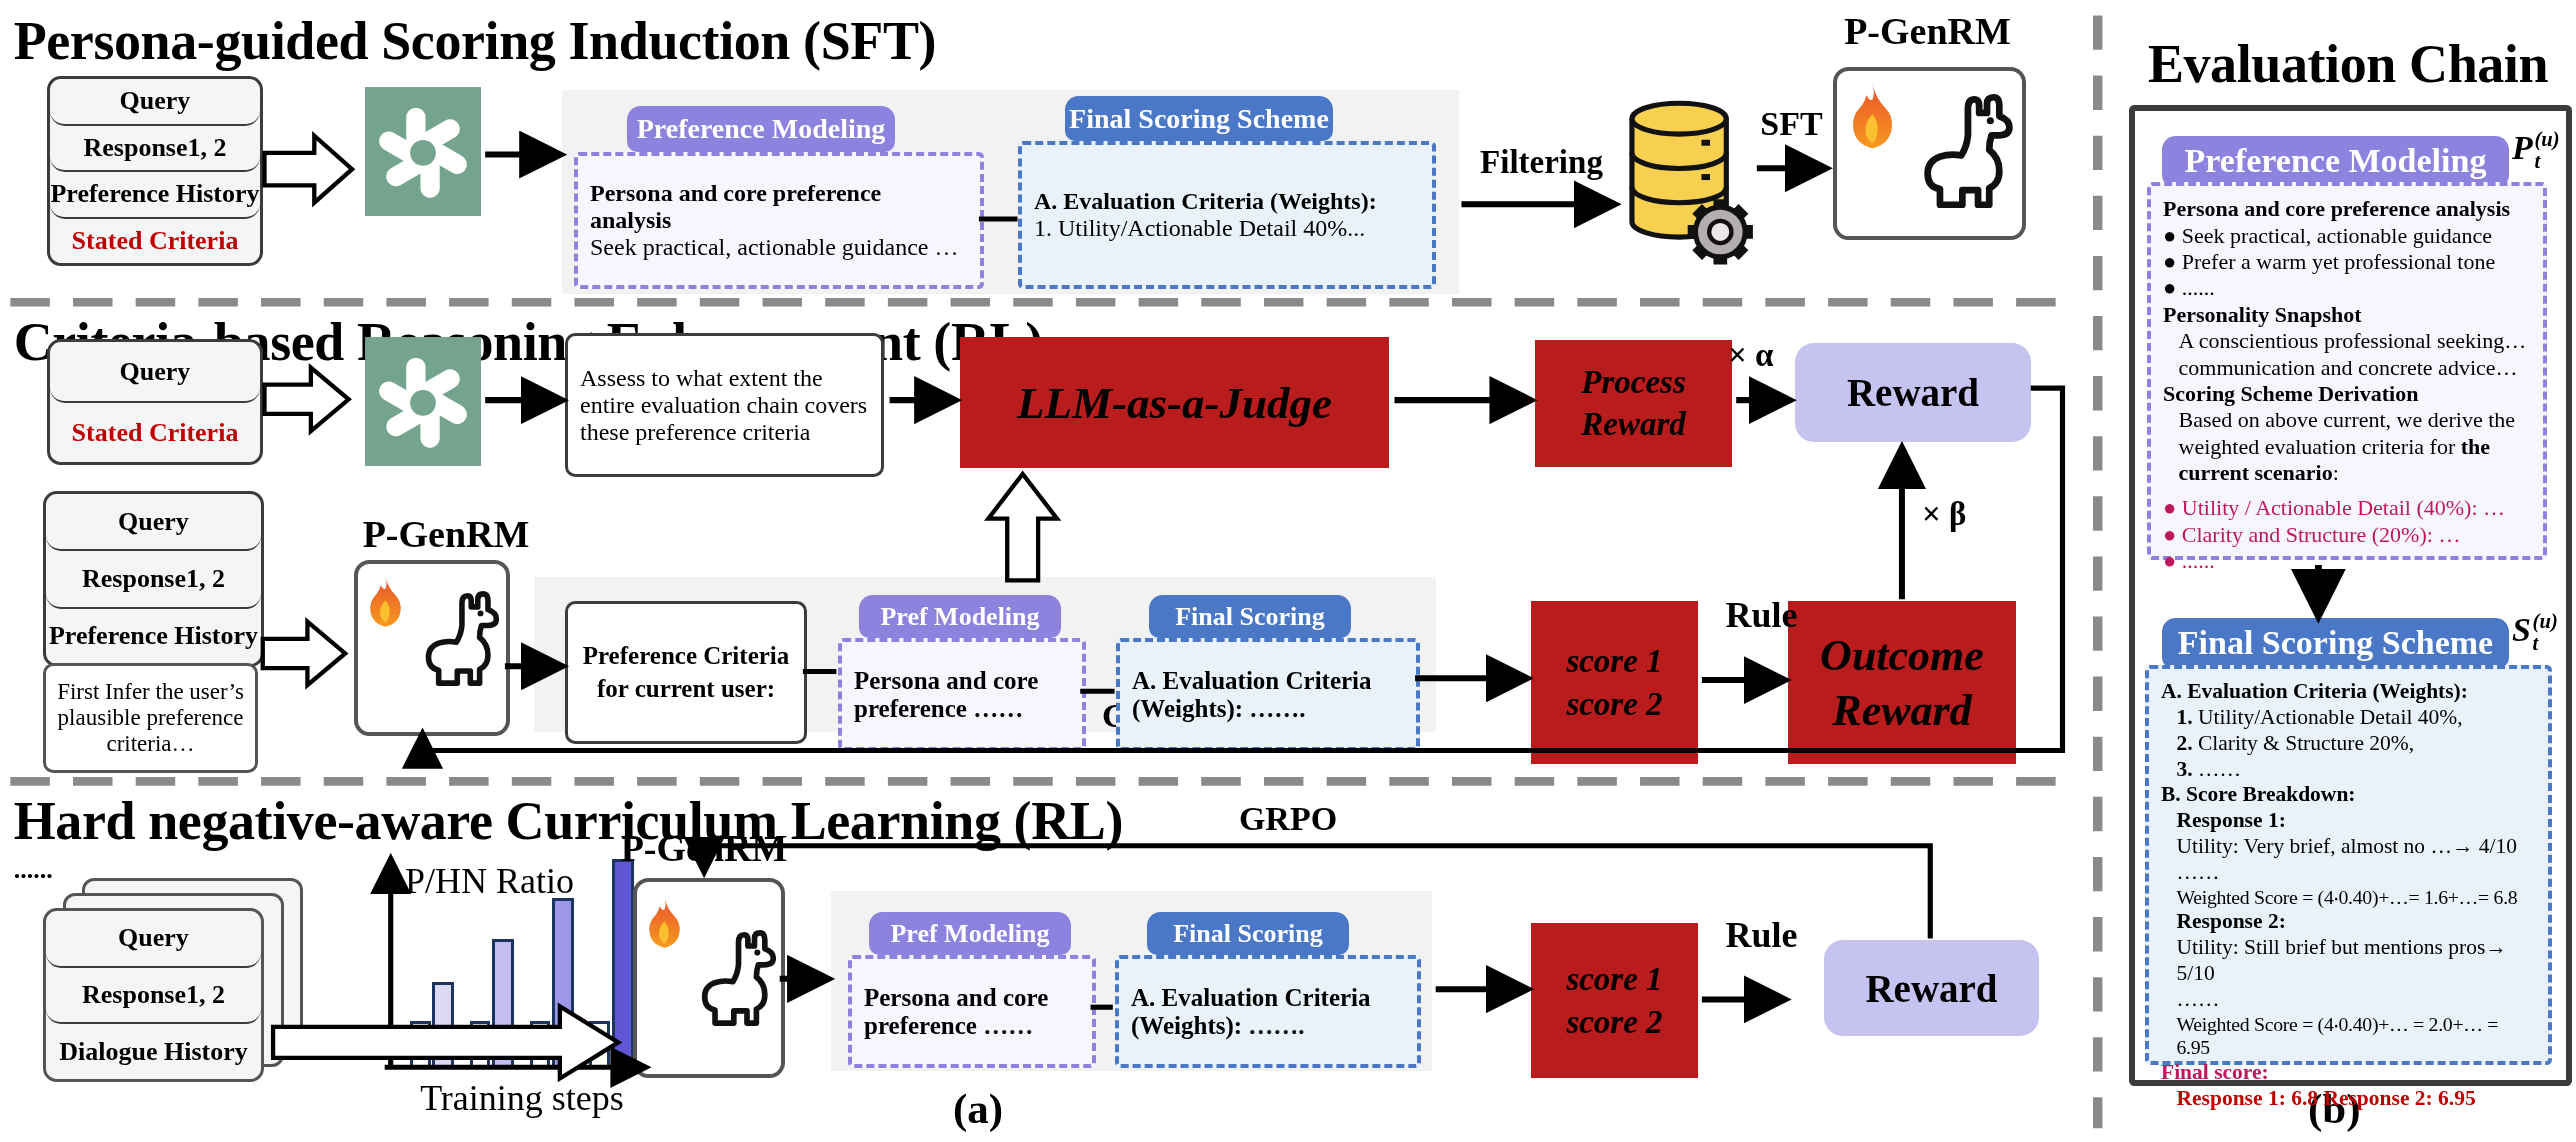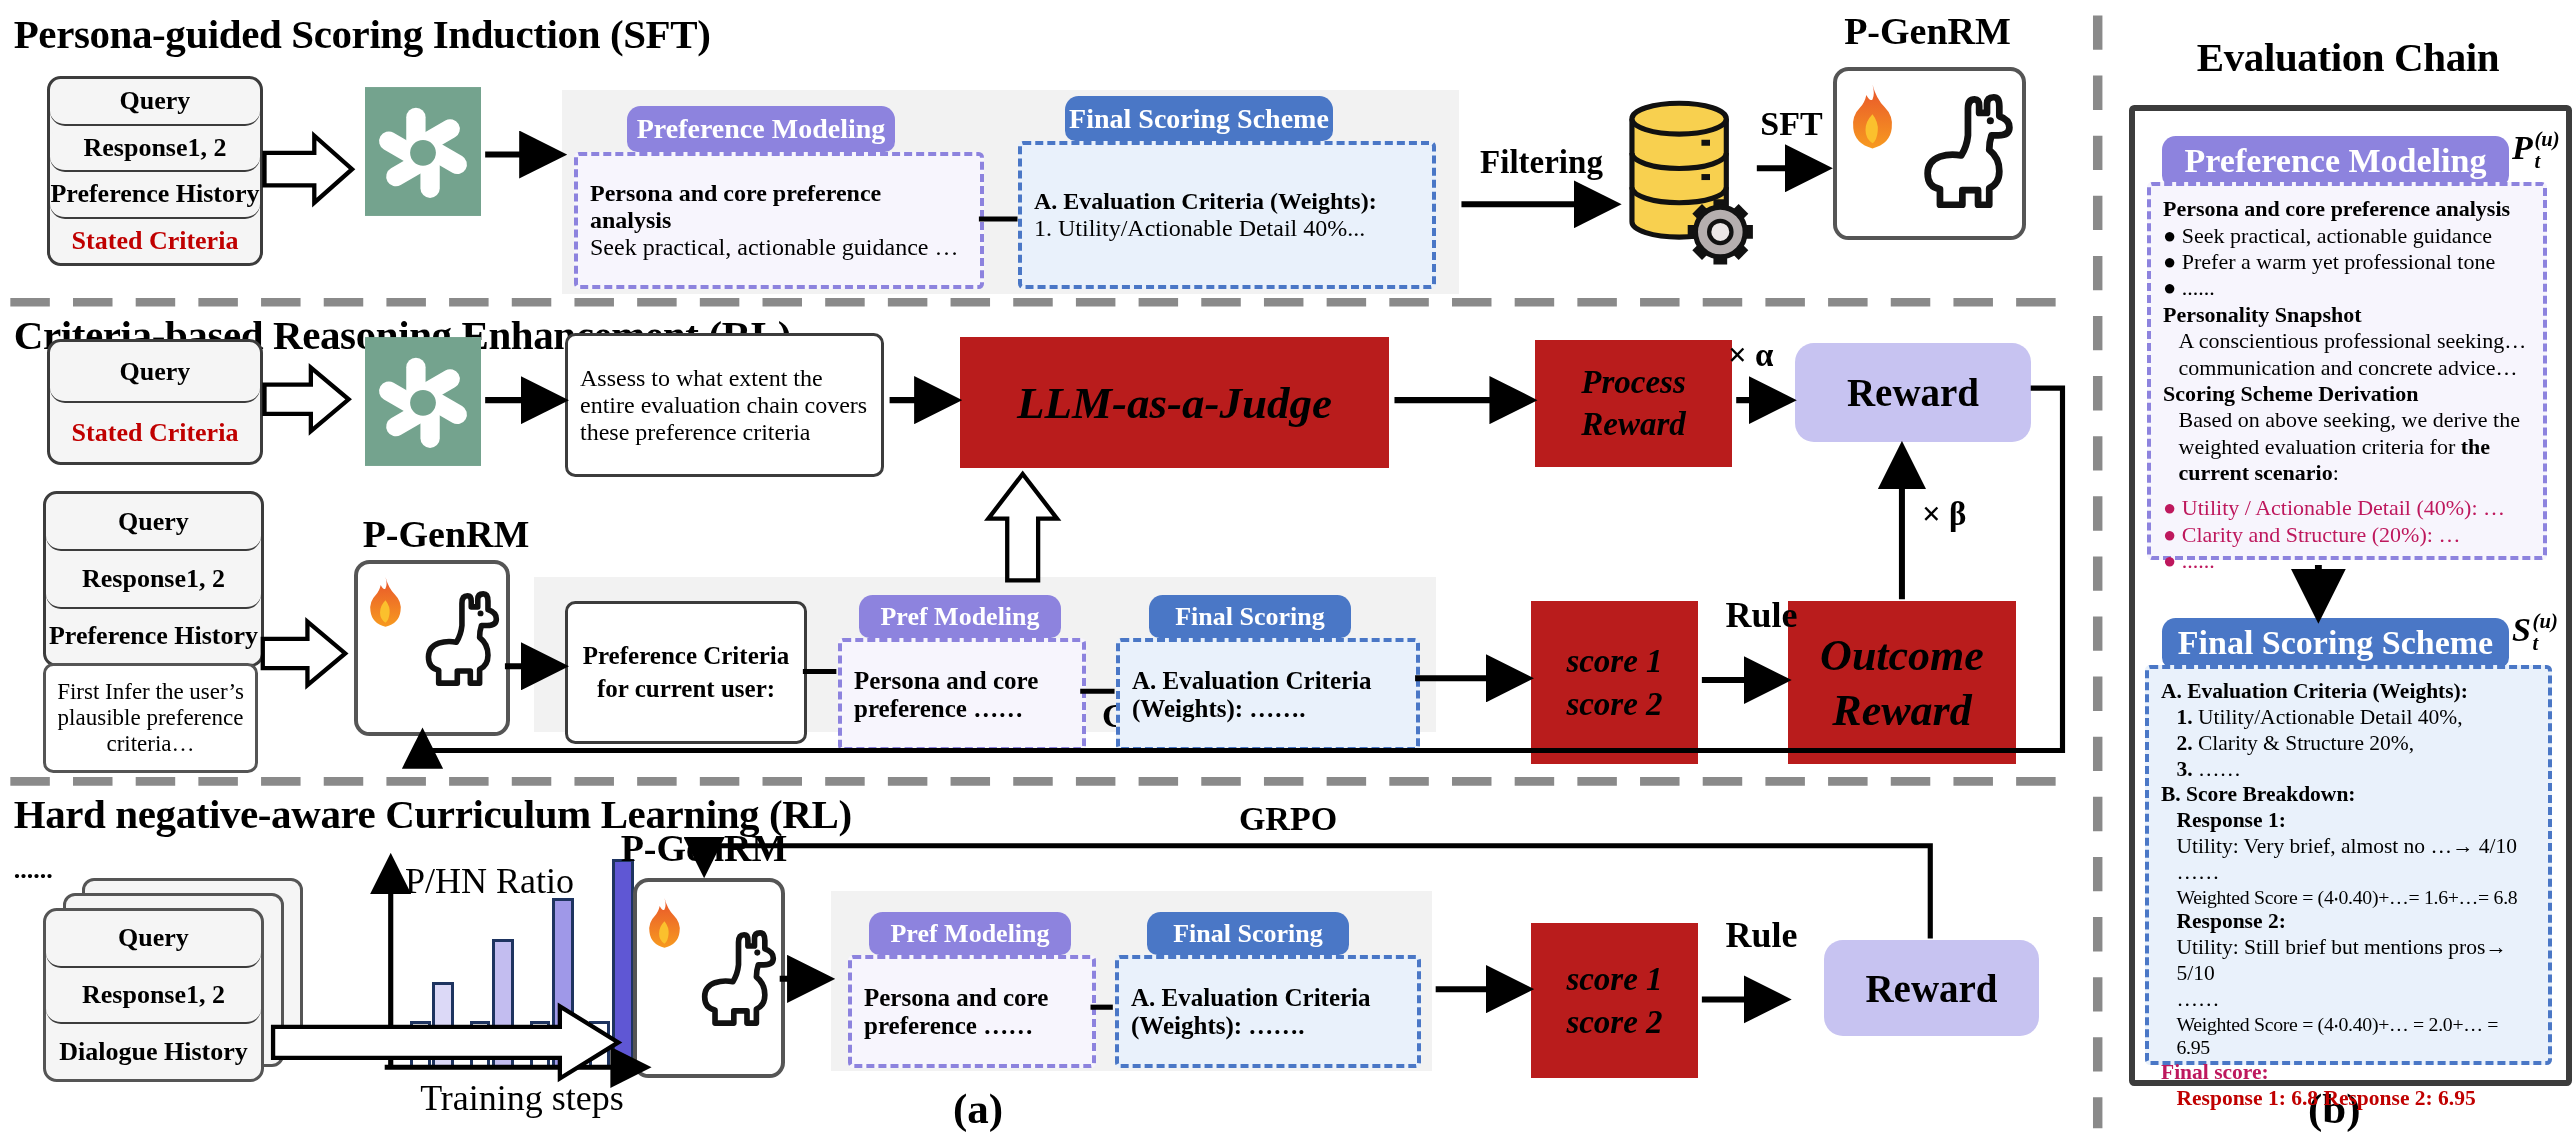--- a/index.html
+++ b/index.html
@@ -1,20 +1,20 @@
 <!DOCTYPE html>
 <html style="font-size:13.7px"><head>
 <meta charset="utf-8">
 <style>
   html,body{margin:0;padding:0;background:#fff;}
   #canvas{position:relative;width:2576px;height:1142px;background:#fff;overflow:hidden;
           font-family:"Liberation Serif","DejaVu Serif",serif;color:#000;}
   .abs{position:absolute;}
   .ov{position:absolute;left:0;top:0;z-index:6;pointer-events:none;}
-  .secTitle{font-weight:bold;font-size:41px;letter-spacing:-0.4px;z-index:2;}
+  .secTitle{font-weight:bold;font-size:54px;letter-spacing:-0.4px;z-index:2;}
   .stack{background:#f5f5f5;border:3.4px solid #3c3c3c;border-radius:13.7px;display:flex;
          flex-direction:column;overflow:hidden;z-index:2;}
   .stack .row{flex:1;display:flex;align-items:center;justify-content:center;
               font-weight:bold;font-size:26px;border-bottom:2.6px solid #3c3c3c;background:#f5f5f5;border-radius:15px;}
   .stack .row:last-child{border-bottom:none;}
   .red{color:#c00000;}
   .whiteBox{background:#fff;border:3.4px solid #3c3c3c;border-radius:10.3px;display:flex;
             align-items:center;justify-content:center;text-align:center;z-index:2;}
   .grayBox{background:#b91c1c;display:flex;align-items:center;justify-content:center;
            text-align:center;z-index:2;font-style:italic;}
@@ -321,21 +321,21 @@
   </div>
   <div class="abs dashP lines" id="pm-lines" style="left:2147px;top:182px;width:400px;height:378px;">
       <div class="ln b">Persona and core preference analysis</div>
       <div class="ln ">● Seek practical, actionable guidance</div>
       <div class="ln ">● Prefer a warm yet professional tone</div>
       <div class="ln ">● ......</div>
       <div class="ln b">Personality Snapshot</div>
       <div class="ln ind">A conscientious professional seeking…</div>
       <div class="ln ind">communication and concrete advice…</div>
       <div class="ln b">Scoring Scheme Derivation</div>
-      <div class="ln ind">Based on above seeking, we derive the</div>
+      <div class="ln ind">Based on above current, we derive the</div>
       <div class="ln ind"><span>weighted evaluation criteria for </span><span class="b">the</span></div>
       <div class="ln ind"><span class="b">current scenario</span><span>:</span></div>
       <div class="ln navy gap">●  Utility / Actionable Detail (40%): …</div>
       <div class="ln navy">●  Clarity and Structure (20%): …</div>
       <div class="ln navy">●  ......</div>
     </div>
 
   <div class="abs tab tabB" style="left:2162px;top:618px;width:347px;height:50px;font-size:34px;">Final Scoring Scheme</div>
   <div class="abs mathTag" style="left:2512px;top:611px;">
     <span>S</span>

